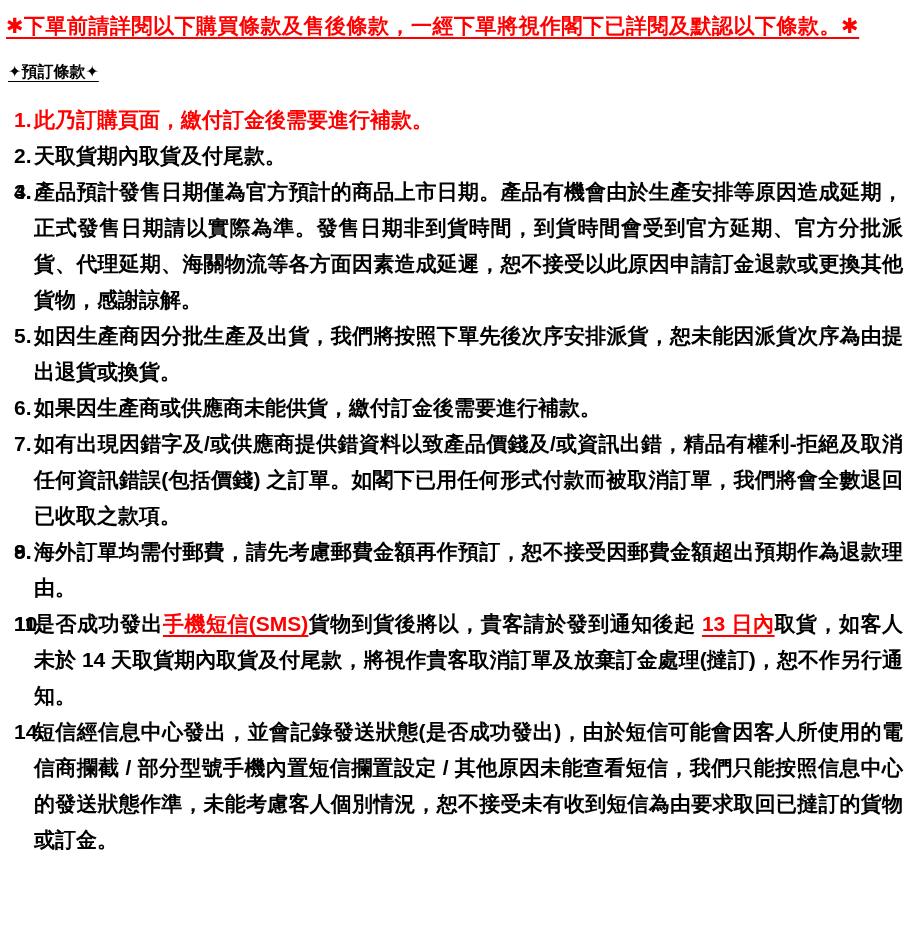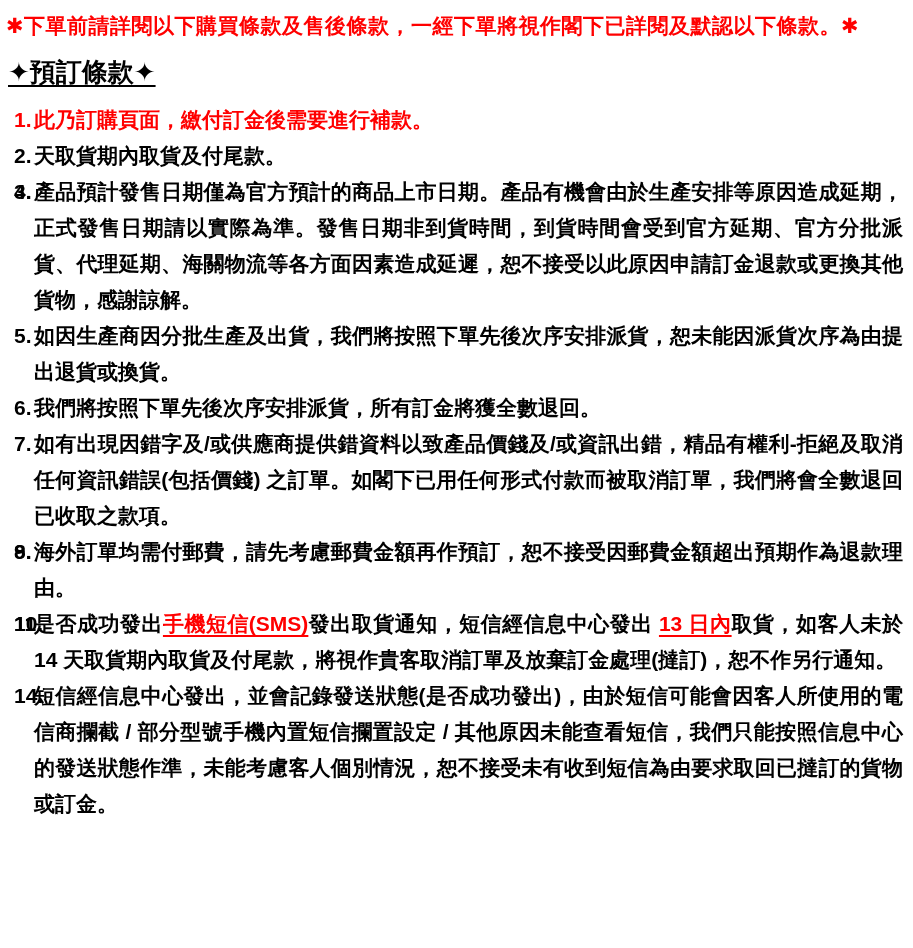--- a/index.html
+++ b/index.html
@@ -19,29 +19,30 @@
     font-weight: 700;
     color: var(--text);
   }
   .page {
     padding: 11px 6px 0 6px;
   }
   .notice {
     color: var(--alert);
     font-size: 21px;
     line-height: 30px;
+    text-decoration: underline;
     text-underline-offset: 4px;
     letter-spacing: 0.5px;
     white-space: nowrap;
   }
   .section-heading {
     display: inline-block;
     margin-top: 17px;
     margin-left: 2px;
-    font-size: 26px;
+    font-size: 16px;
     line-height: 28px;
     text-decoration: underline;
     text-underline-offset: 4px;
     color: var(--text);
   }
   .terms {
     margin-top: 16px;
   }
   .term {
     position: relative;
@@ -73,21 +74,21 @@
   <div>
     <span class="section-heading">✦預訂條款✦</span>
   </div>
 
   <div class="terms">
       <div class="term red"><span class="num">1.</span><span><span class="seg-plain">此乃訂購頁面，繳付訂金後需要進行補款。</span></span></div>
       <div class="term"><span class="num">2.</span><span><span class="seg-plain">天取貨期內取貨及付尾款。</span></span></div>
       <div class="term"><span class="num">3.</span></div>
       <div class="term"><span class="num">4.</span><span><span class="seg-plain">產品預計發售日期僅為官方預計的商品上市日期。產品有機會由於生產安排等原因造成延期，正式發售日期請以實際為準。發售日期非到貨時間，到貨時間會受到官方延期、官方分批派貨、代理延期、海關物流等各方面因素造成延遲，恕不接受以此原因申請訂金退款或更換其他貨物，感謝諒解。</span></span></div>
       <div class="term"><span class="num">5.</span><span><span class="seg-plain">如因生產商因分批生產及出貨，我們將按照下單先後次序安排派貨，恕未能因派貨次序為由提出退貨或換貨。</span></span></div>
-      <div class="term"><span class="num">6.</span><span><span class="seg-plain">我們將按照下單先後次序安排派貨，所有訂金將獲全數退回。</span></span></div>
+      <div class="term"><span class="num">6.</span><span><span class="seg-plain">如果因生產商或供應商未能供貨，繳付訂金後需要進行補款。</span></span></div>
       <div class="term"><span class="num">7.</span><span><span class="seg-plain">如有出現因錯字及/或供應商提供錯資料以致產品價錢及/或資訊出錯，精品有權利-拒絕及取消任何資訊錯誤(包括價錢) 之訂單。如閣下已用任何形式付款而被取消訂單，我們將會全數退回已收取之款項。</span></span></div>
       <div class="term"><span class="num">8.</span></div>
       <div class="term"><span class="num">9.</span><span><span class="seg-plain">海外訂單均需付郵費，請先考慮郵費金額再作預訂，恕不接受因郵費金額超出預期作為退款理由。</span></span></div>
       <div class="term"><span class="num">10.</span></div>
-      <div class="term"><span class="num">11.</span><span><span class="seg-plain">是否成功發出</span><span class="seg-red-underline">手機短信(SMS)</span><span class="seg-plain">發出取貨通知，短信經信息中心發出 </span><span class="seg-red-underline">13 日內</span><span class="seg-plain">取貨，如客人未於 14 天取貨期內取貨及付尾款，將視作貴客取消訂單及放棄訂金處理(撻訂)，恕不作另行通知。</span></span></div>
+      <div class="term"><span class="num">11.</span><span><span class="seg-plain">是否成功發出</span><span class="seg-red-underline">手機短信(SMS)</span><span class="seg-plain">貨物到貨後將以，貴客請於發到通知後起 </span><span class="seg-red-underline">13 日內</span><span class="seg-plain">取貨，如客人未於 14 天取貨期內取貨及付尾款，將視作貴客取消訂單及放棄訂金處理(撻訂)，恕不作另行通知。</span></span></div>
       <div class="term"><span class="num">14.</span><span><span class="seg-plain">短信經信息中心發出，並會記錄發送狀態(是否成功發出)，由於短信可能會因客人所使用的電信商攔截 / 部分型號手機內置短信攔置設定 / 其他原因未能查看短信，我們只能按照信息中心的發送狀態作準，未能考慮客人個別情況，恕不接受未有收到短信為由要求取回已撻訂的貨物或訂金。</span></span></div>
     </div>
 </div>
 
 </body></html>

